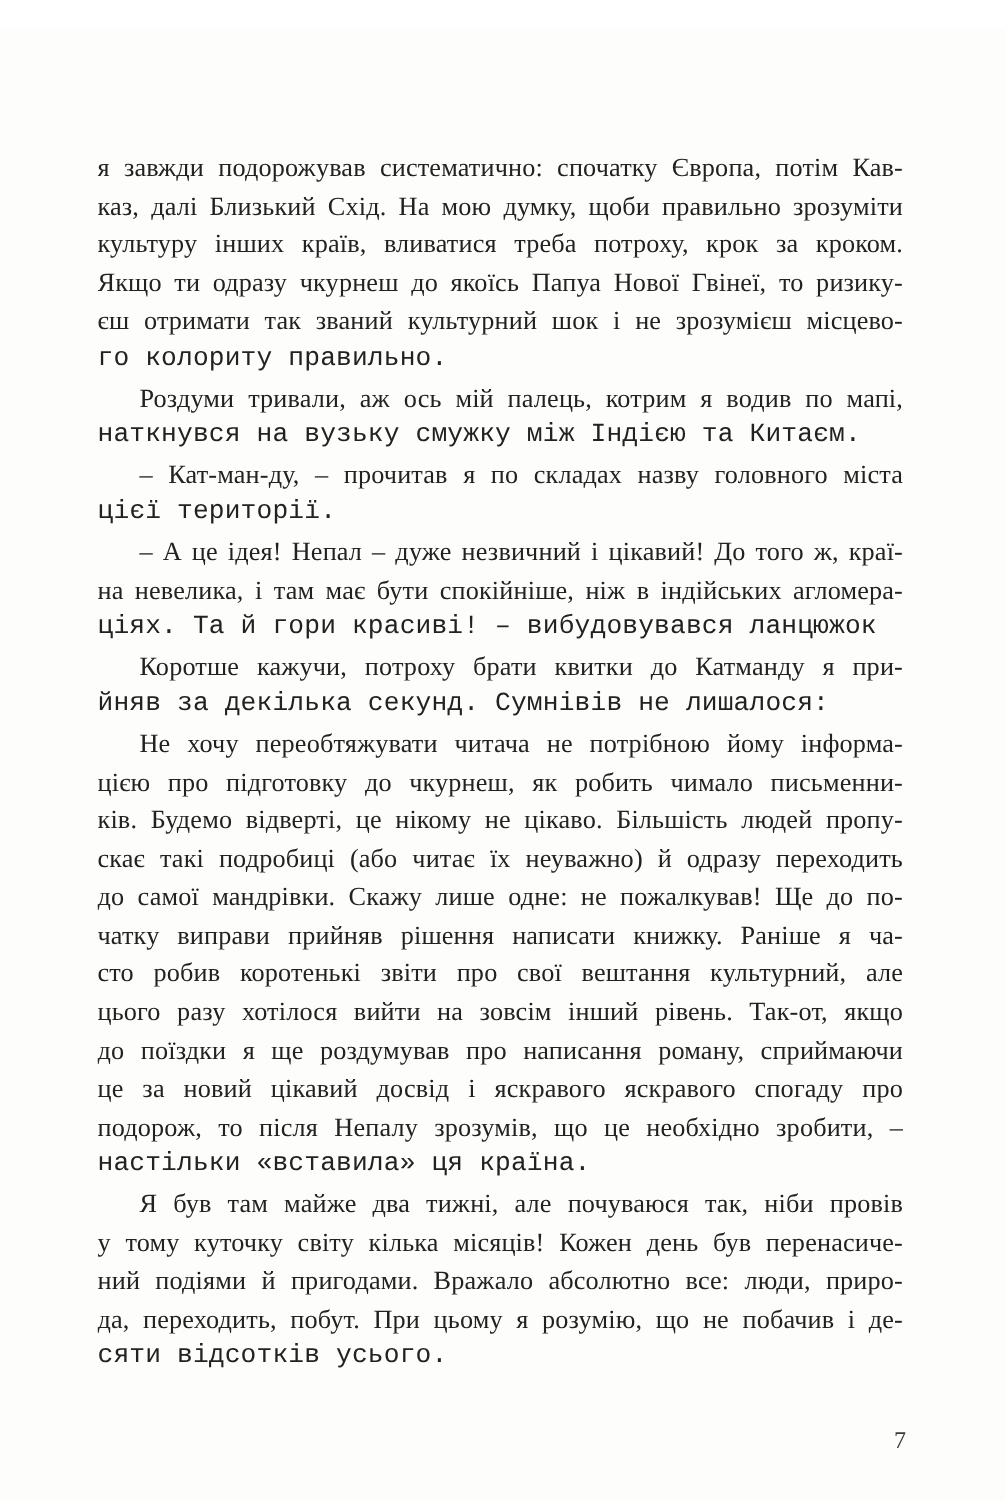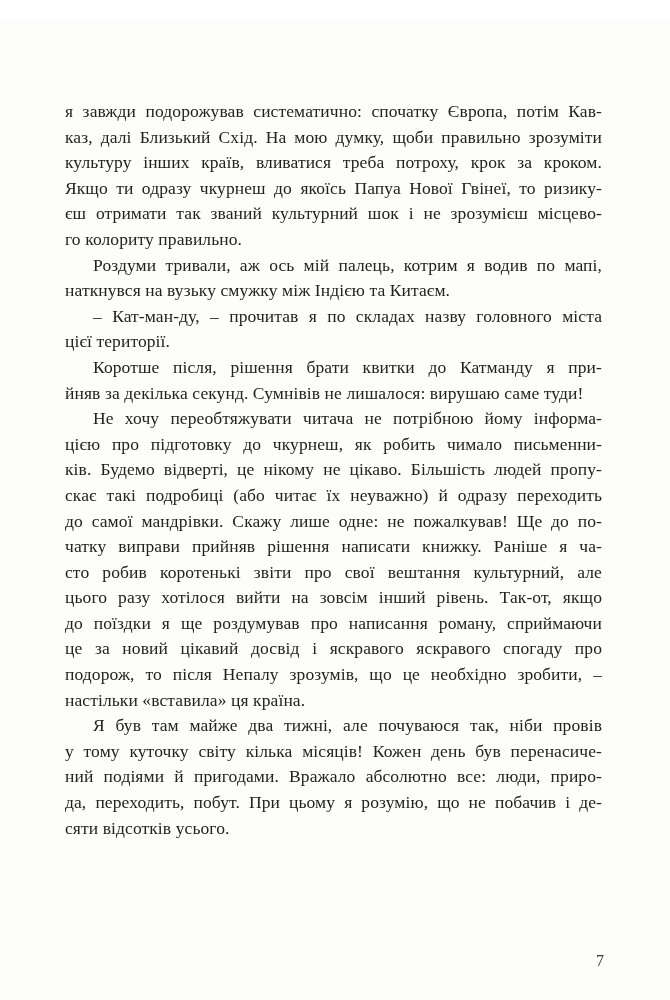--- a/index.html
+++ b/index.html
@@ -33,20 +33,21 @@
     height: 25.6px;
     text-align: justify;
     text-align-last: justify;
     letter-spacing: 0.1px;
     white-space: normal;
     overflow: hidden;
   }
   .line.last {
     text-align: left;
     text-align-last: left;
+    font-family: Liberation Mono, monospace;
   }
   .line.indent {
     text-indent: 28px;
   }
   .folio {
     position: absolute;
     top: 932px;
     right: 66px;
     font-size: 16px;
     line-height: 20px;
@@ -68,21 +69,26 @@
       </div>
       <div class="para">
         <div class="line indent">Роздуми тривали, аж ось мій палець, котрим я водив по мапі,</div>
         <div class="line last">наткнувся на вузьку смужку між Індією та Китаєм.</div>
       </div>
       <div class="para">
         <div class="line indent">– Кат-ман-ду, – прочитав я по складах назву головного міста</div>
         <div class="line last">цієї території.</div>
       </div>
       <div class="para">
-        <div class="line indent">Коротше після, рішення брати квитки до Катманду я при-</div>
+        <div class="line indent">– А це ідея! Непал – дуже незвичний і цікавий! До того ж, краї-</div>
+        <div class="line">на невелика, і там має бути спокійніше, ніж в індійських агломера-</div>
+        <div class="line last">ціях. Та й гори красиві! – вибудовувався ланцюжок думок у голові.</div>
+      </div>
+      <div class="para">
+        <div class="line indent">Коротше кажучи, потроху брати квитки до Катманду я при-</div>
         <div class="line last">йняв за декілька секунд. Сумнівів не лишалося: вирушаю саме туди!</div>
       </div>
       <div class="para">
         <div class="line indent">Не хочу переобтяжувати читача не потрібною йому інформа-</div>
         <div class="line">цією про підготовку до чкурнеш, як робить чимало письменни-</div>
         <div class="line">ків. Будемо відверті, це нікому не цікаво. Більшість людей пропу-</div>
         <div class="line">скає такі подробиці (або читає їх неуважно) й одразу переходить</div>
         <div class="line">до самої мандрівки. Скажу лише одне: не пожалкував! Ще до по-</div>
         <div class="line">чатку виправи прийняв рішення написати книжку. Раніше я ча-</div>
         <div class="line">сто робив коротенькі звіти про свої вештання культурний, але</div>

